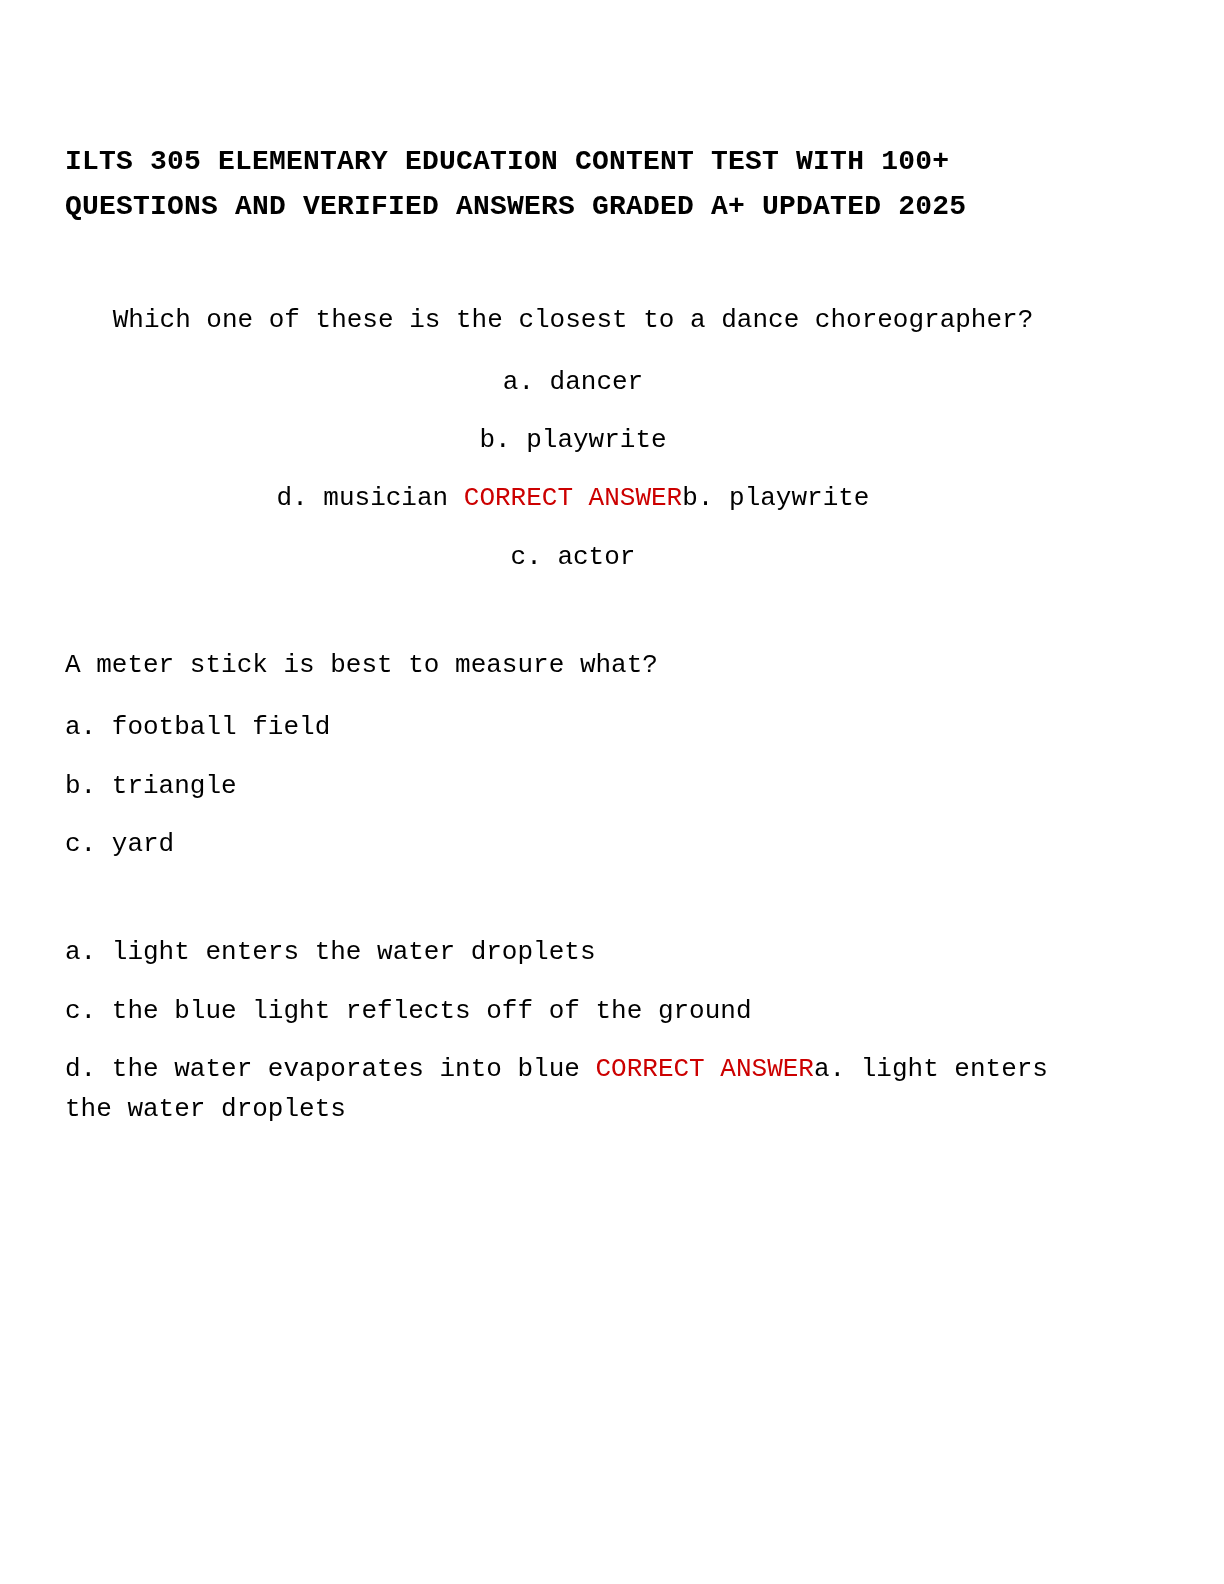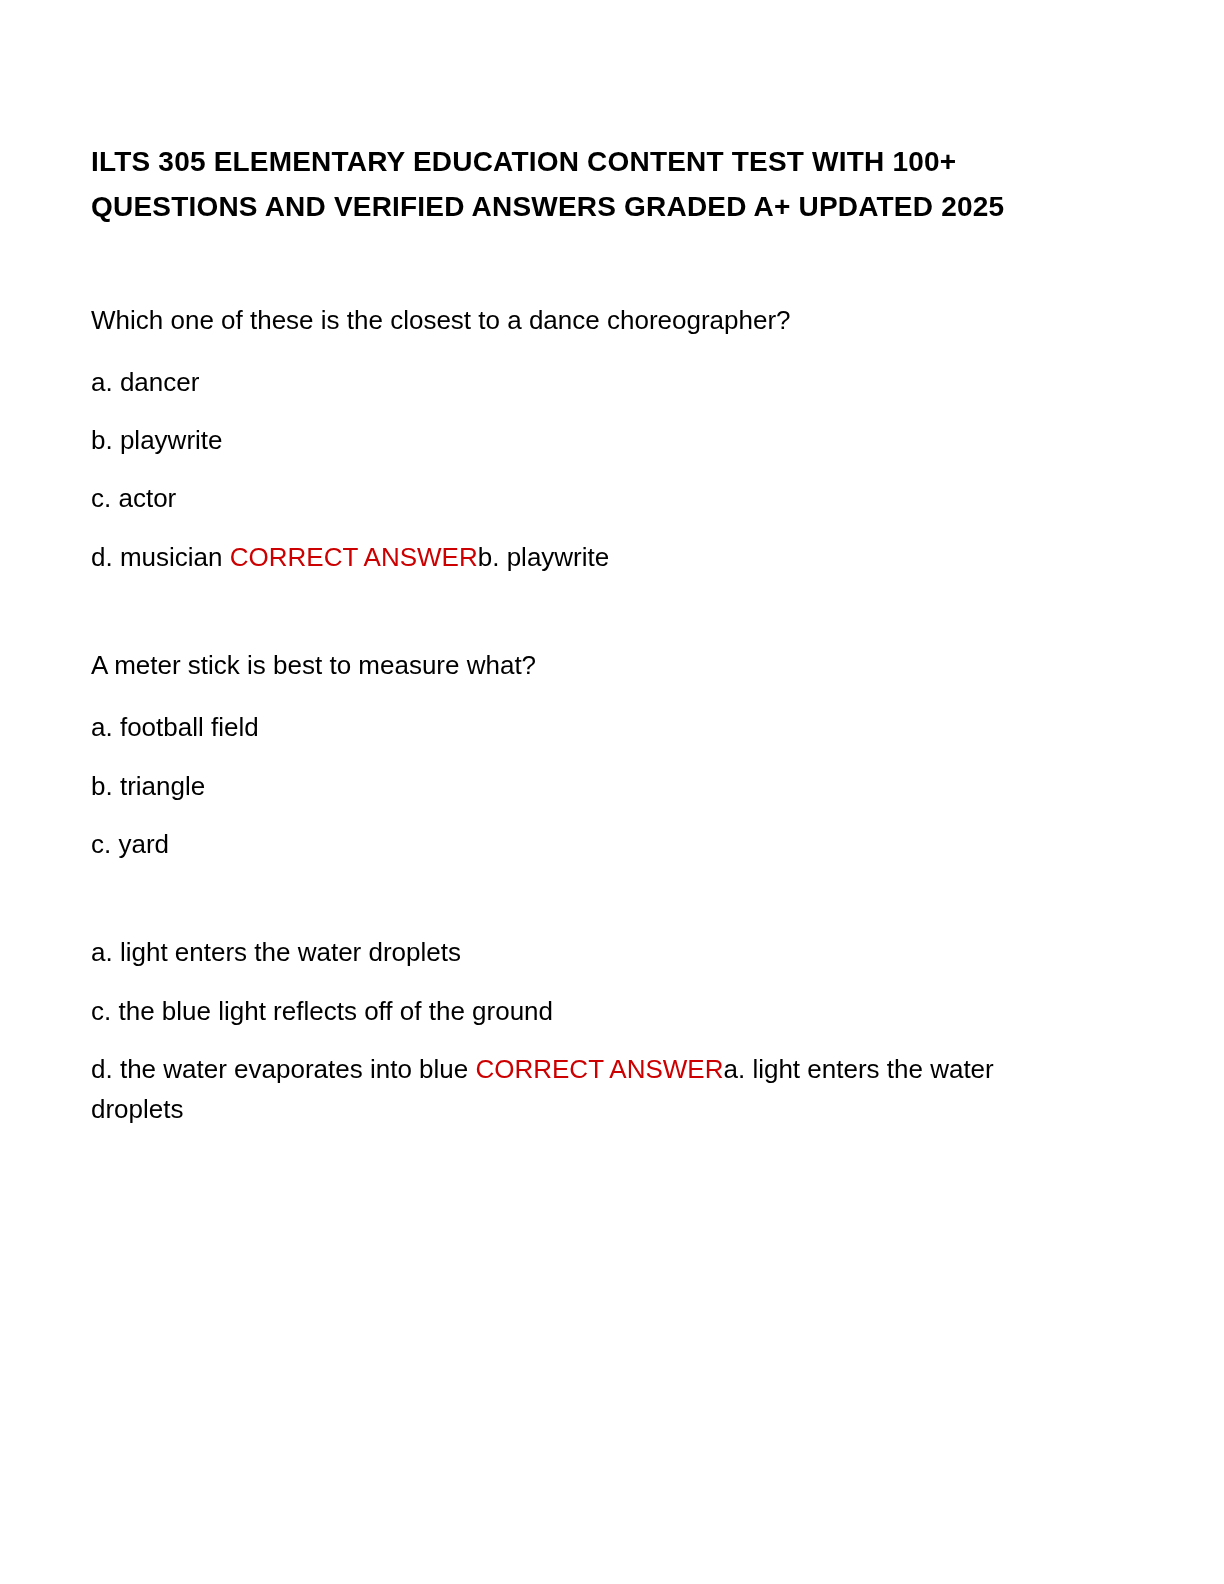--- a/index.html
+++ b/index.html
@@ -6,38 +6,39 @@
     margin: 0;
     padding: 0;
     background: #ffffff;
   }
   .page {
     position: relative;
     width: 1224px;
     height: 1584px;
     background: #ffffff;
     box-sizing: border-box;
-    padding: 140px 143px 0 91px;
-    font-family: Liberation Sans, sans-serif;
+    padding: 140px 143px 0 65px;
+    font-family: Liberation Mono, monospace;
     color: #000000;
     overflow: hidden;
   }
   .doc-title {
     font-size: 28px;
     font-weight: bold;
     line-height: 1.6;
     margin: 0 0 70px 0;
     letter-spacing: 0.2px;
   }
   .question-block {
     margin: 0 0 0 0;
     padding-top: 50px;
   }
   .question-block:first-of-type {
     padding-top: 0;
+    text-align: center;
   }
   .question-text {
     font-size: 26px;
     line-height: 1.55;
     margin: 0 0 22px 0;
   }
   .option-line {
     font-size: 26px;
     line-height: 1.55;
     margin: 0 0 18px 0;
@@ -55,24 +56,24 @@
 
   <div class="question-block">
     <p class="question-text">Which one of these is the closest to a dance choreographer?</p>
     <p class="option-line">
       <span>a. dancer</span>
     </p>
     <p class="option-line">
       <span>b. playwrite</span>
     </p>
     <p class="option-line">
-      <span>c. actor</span>
+      <span>d. musician </span><span class="answer-marker">CORRECT ANSWER</span><span>b. playwrite</span>
     </p>
     <p class="option-line">
-      <span>d. musician </span><span class="answer-marker">CORRECT ANSWER</span><span>b. playwrite</span>
+      <span>c. actor</span>
     </p>
   </div>
 
   <div class="question-block">
     <p class="question-text">A meter stick is best to measure what?</p>
     <p class="option-line">
       <span>a. football field</span>
     </p>
     <p class="option-line">
       <span>b. triangle</span>

